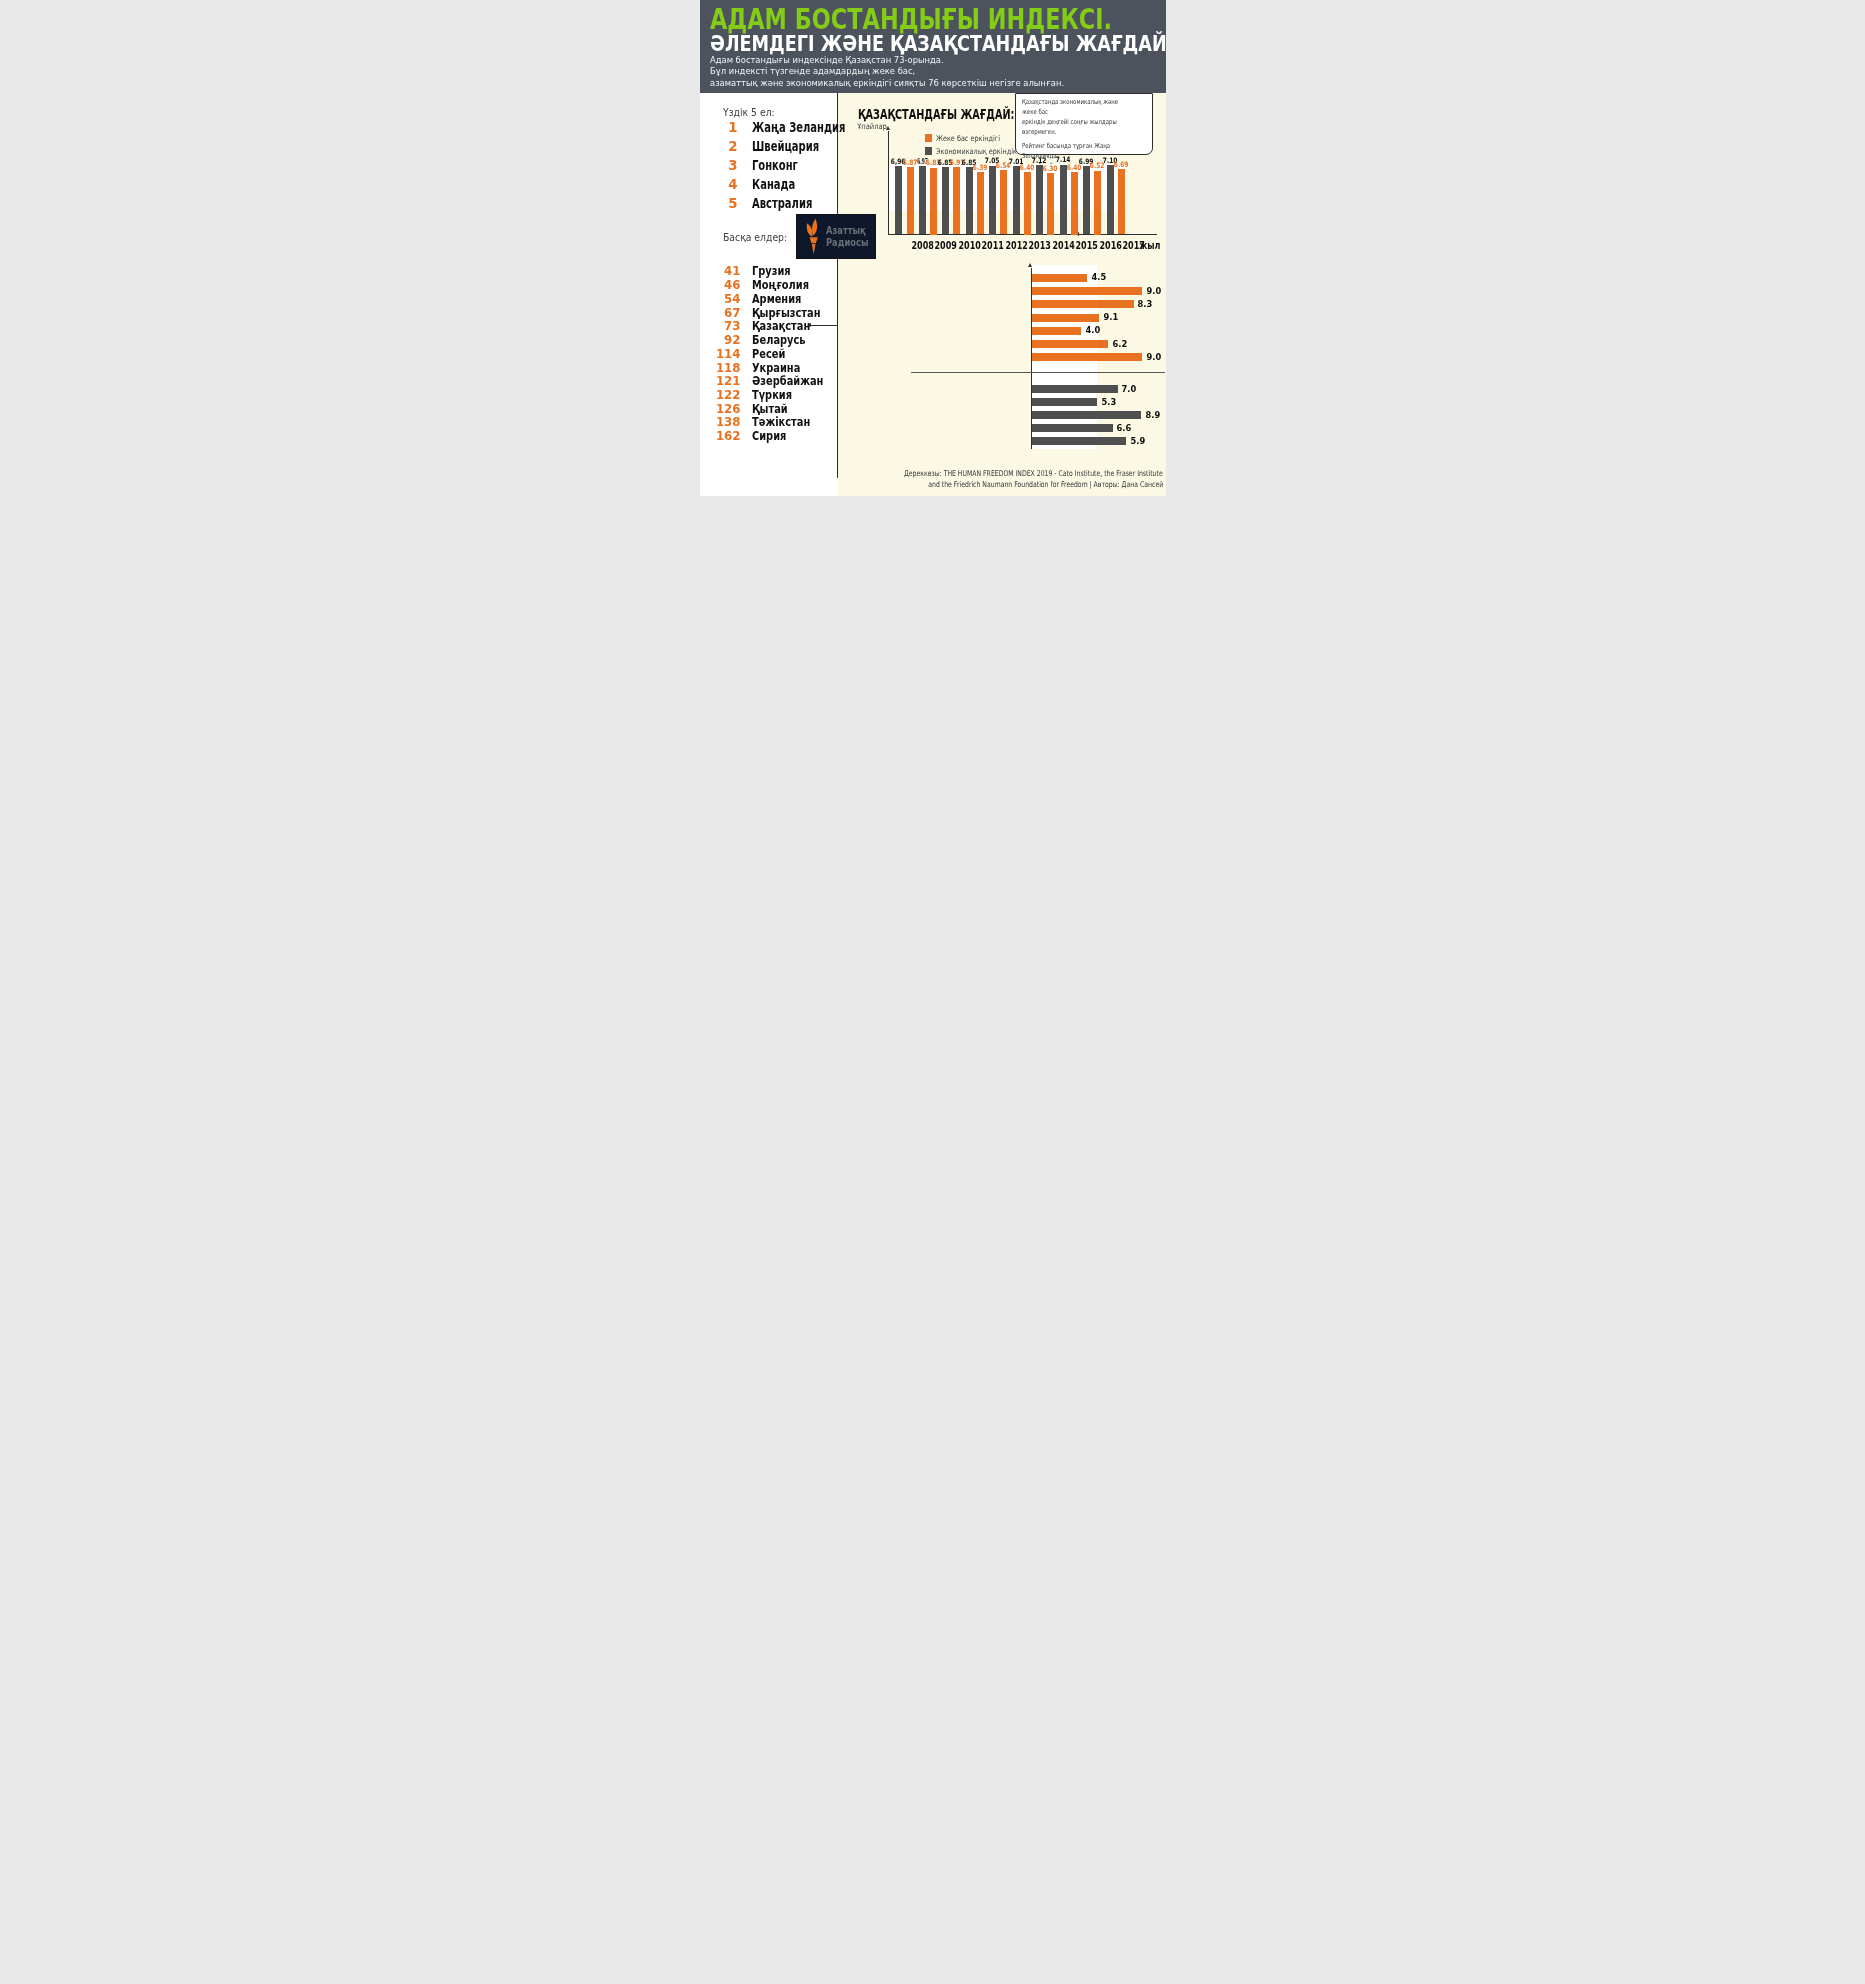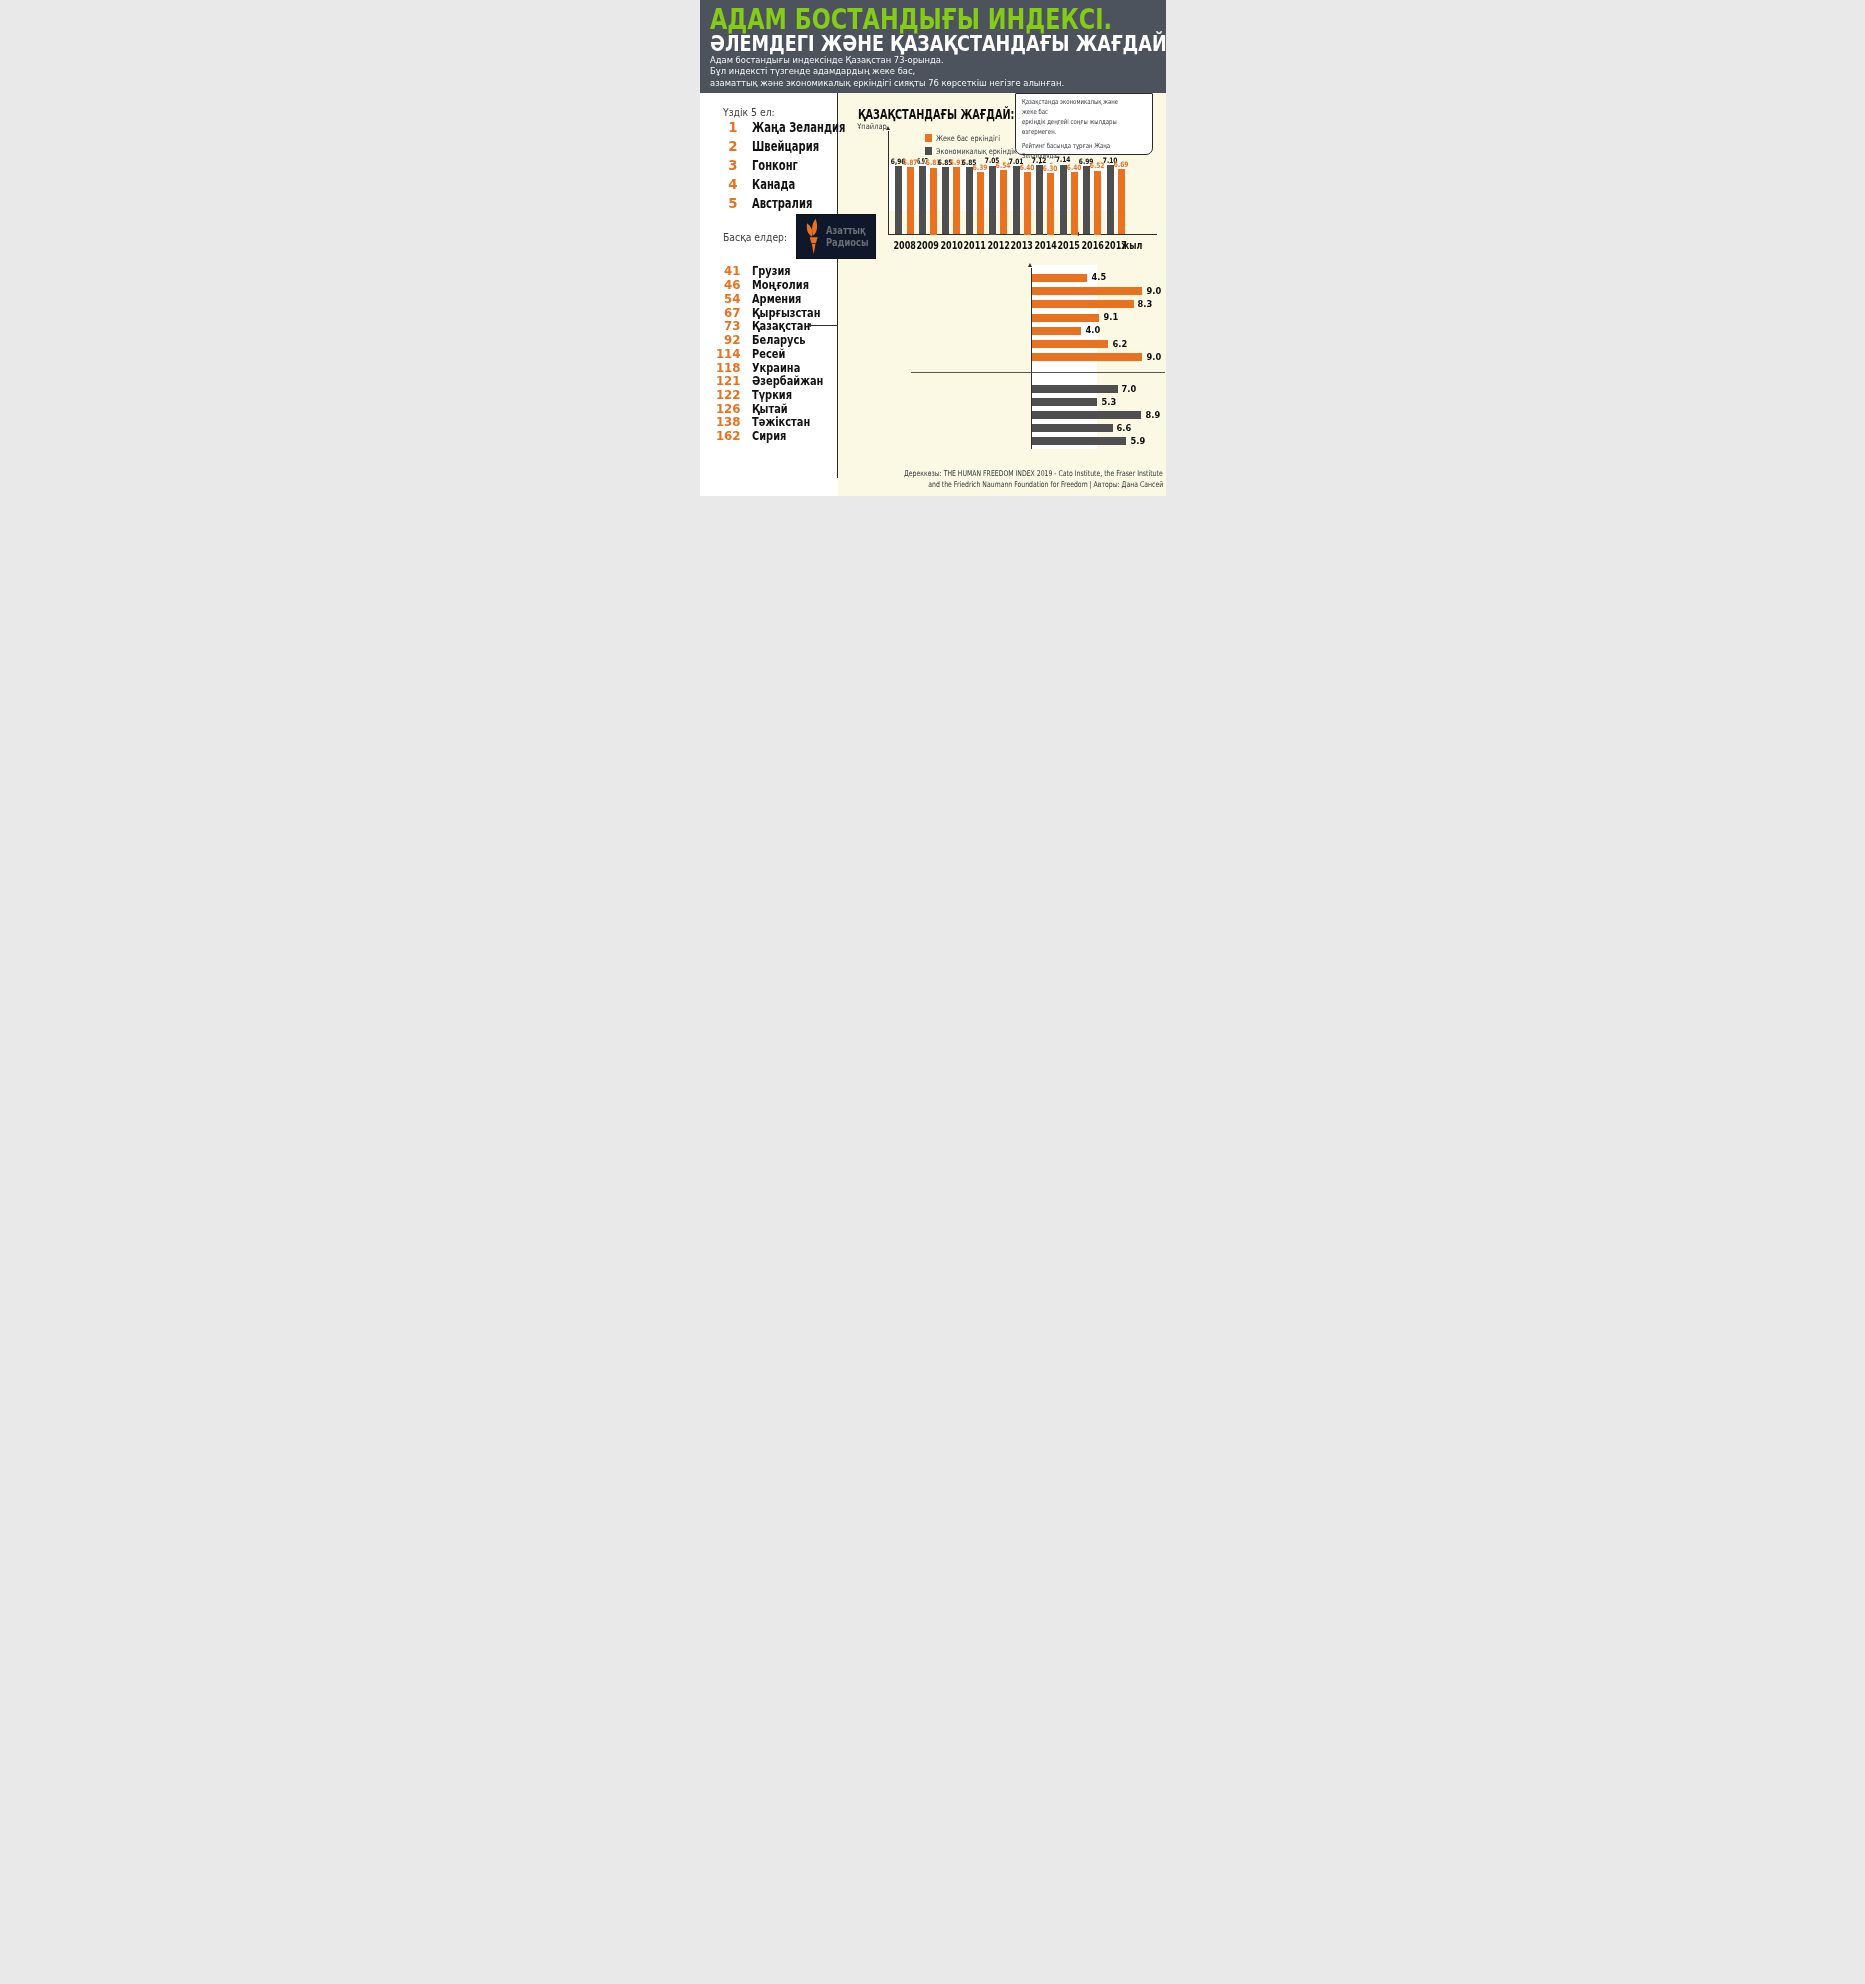--- a/index.html
+++ b/index.html
@@ -41,21 +41,21 @@
   .note-p{font-size:6.9px;line-height:9.8px;color:#33373c;--sx:.78;}
   .note-gap{height:4.4px;}
 
   .chart-title{left:158px;top:107px;font-size:13.3px;font-weight:bold;color:#0e0e0e;--sx:.73;}
   .ylab{left:123px;top:122px;width:64px;text-align:right;font-size:7.9px;color:#3c4043;}
   .legend-sw{width:7.9px;height:7.9px;}
   .legend-lab{font-size:7.9px;color:#3c4043;}
 
   .bar{position:absolute;}
   .vlabel{position:absolute;width:29.5px;text-align:center;font-size:7.4px;font-weight:bold;}
-  .ylabels{font-size:9.8px;font-weight:bold;color:#0e0e0e;}
+  .ylabels{font-size:9.8px;font-weight:bold;color:#0e0e0e;margin-left:18px;}
   .hrow-val{position:absolute;font-size:8.3px;font-weight:bold;color:#0e0e0e;}
 
   .line{position:absolute;background:#2e2e2e;}
   .tri{position:absolute;width:0;height:0;}
   .tri-up{border-left:2.9px solid transparent;border-right:2.9px solid transparent;border-bottom:4.9px solid #2e2e2e;}
   .tri-left{border-top:2.9px solid transparent;border-bottom:2.9px solid transparent;border-right:4.9px solid #2e2e2e;}
 
   .footer-line{position:absolute;right:2.5px;text-align:right;font-size:7.9px;color:#33373c;}
 </style>
 </head>

